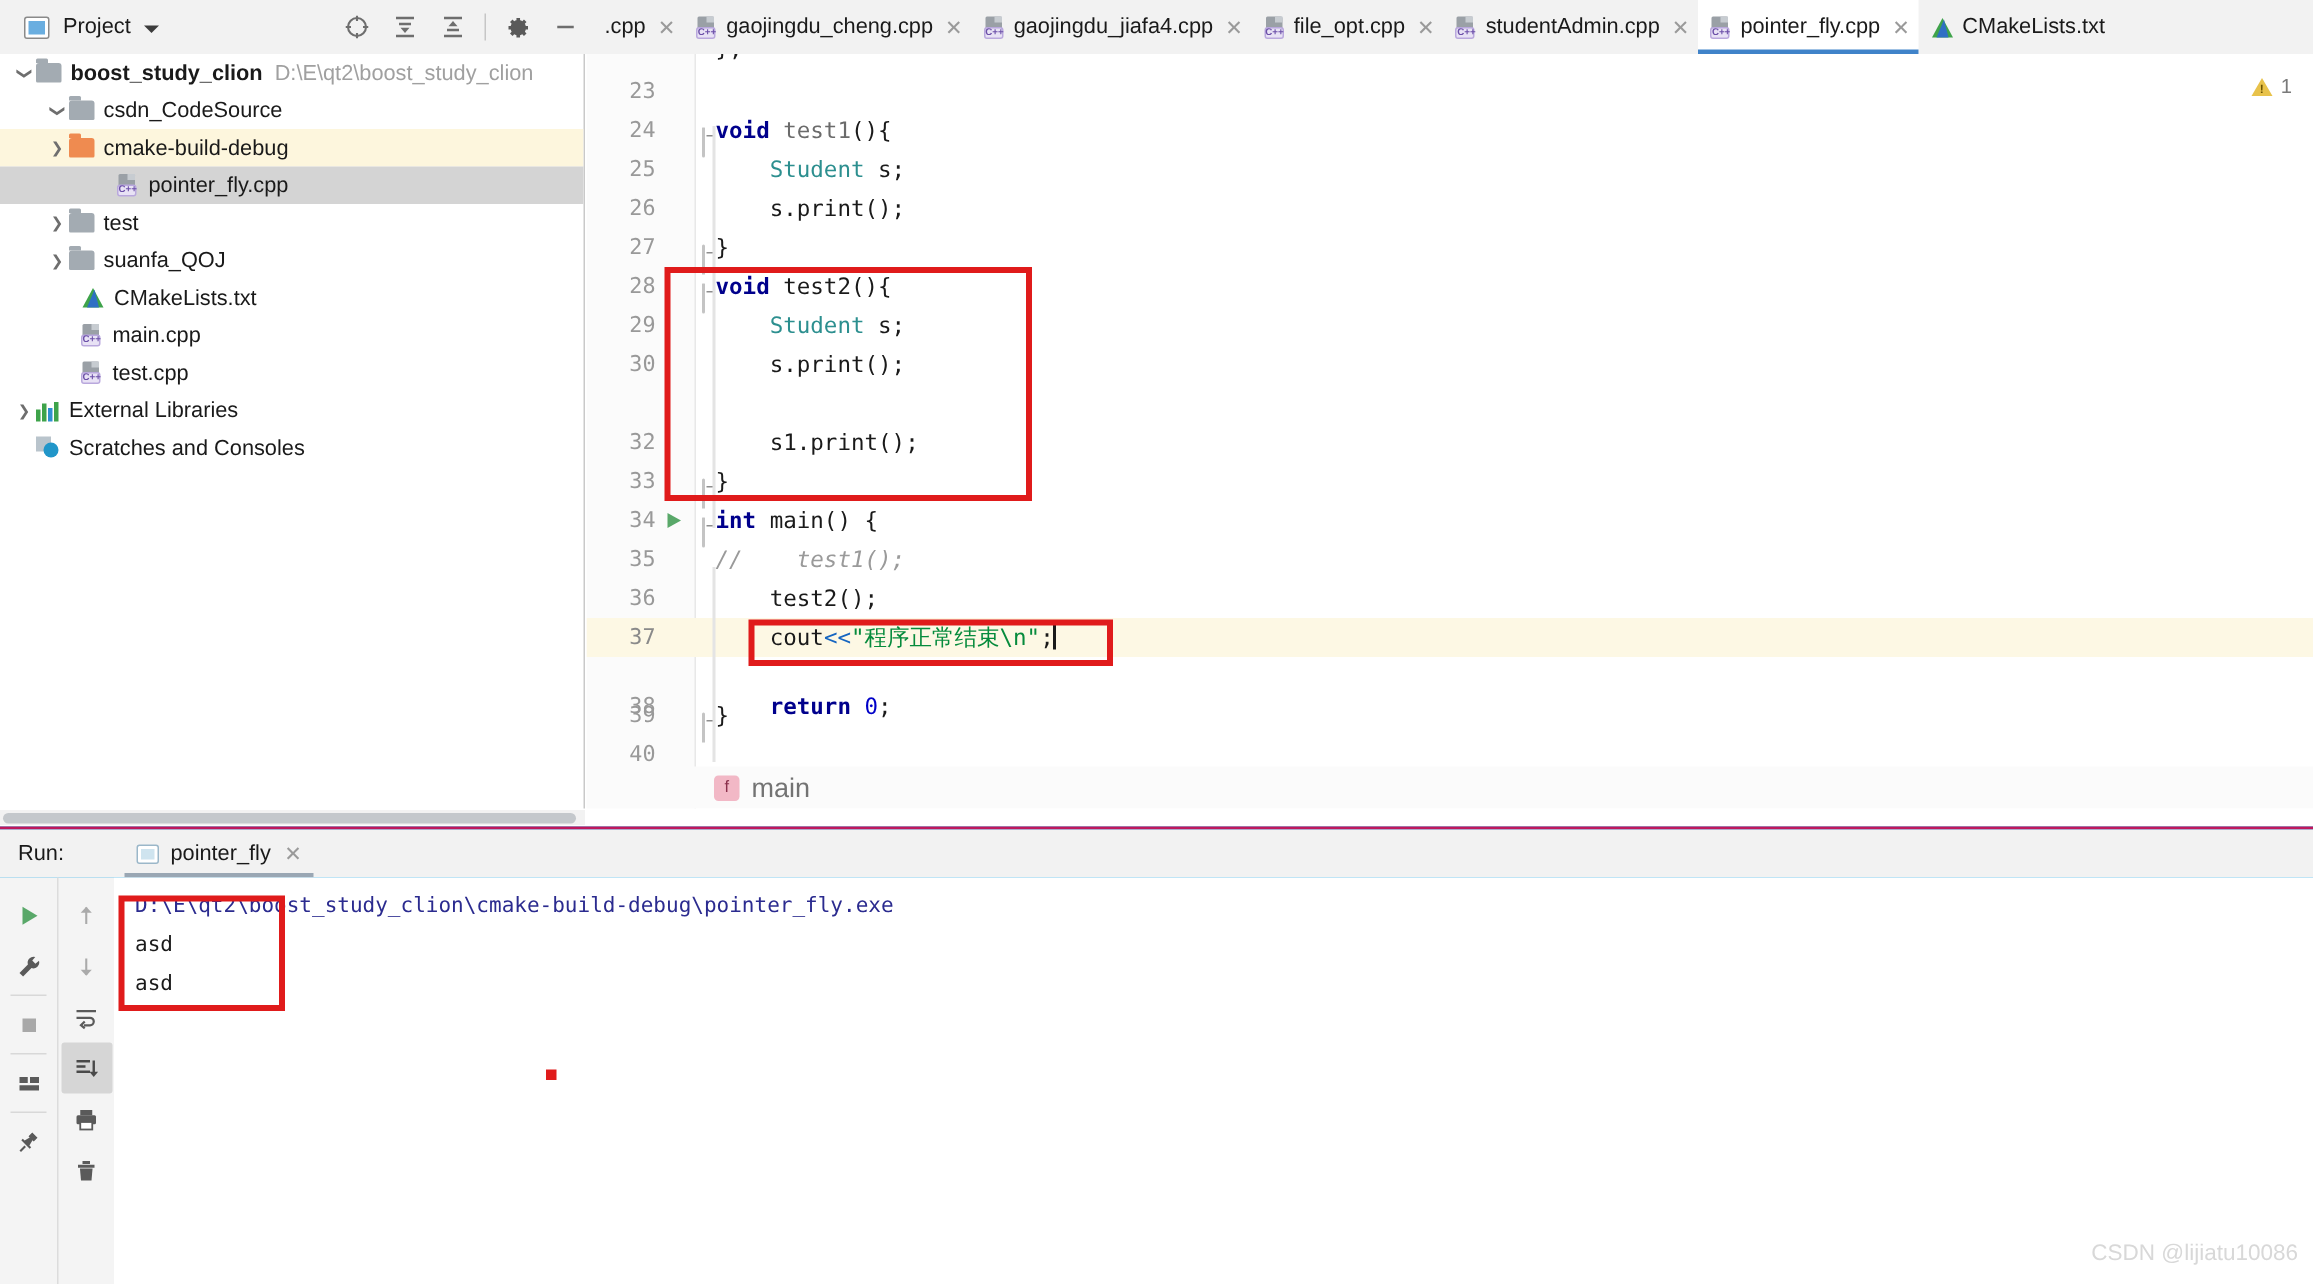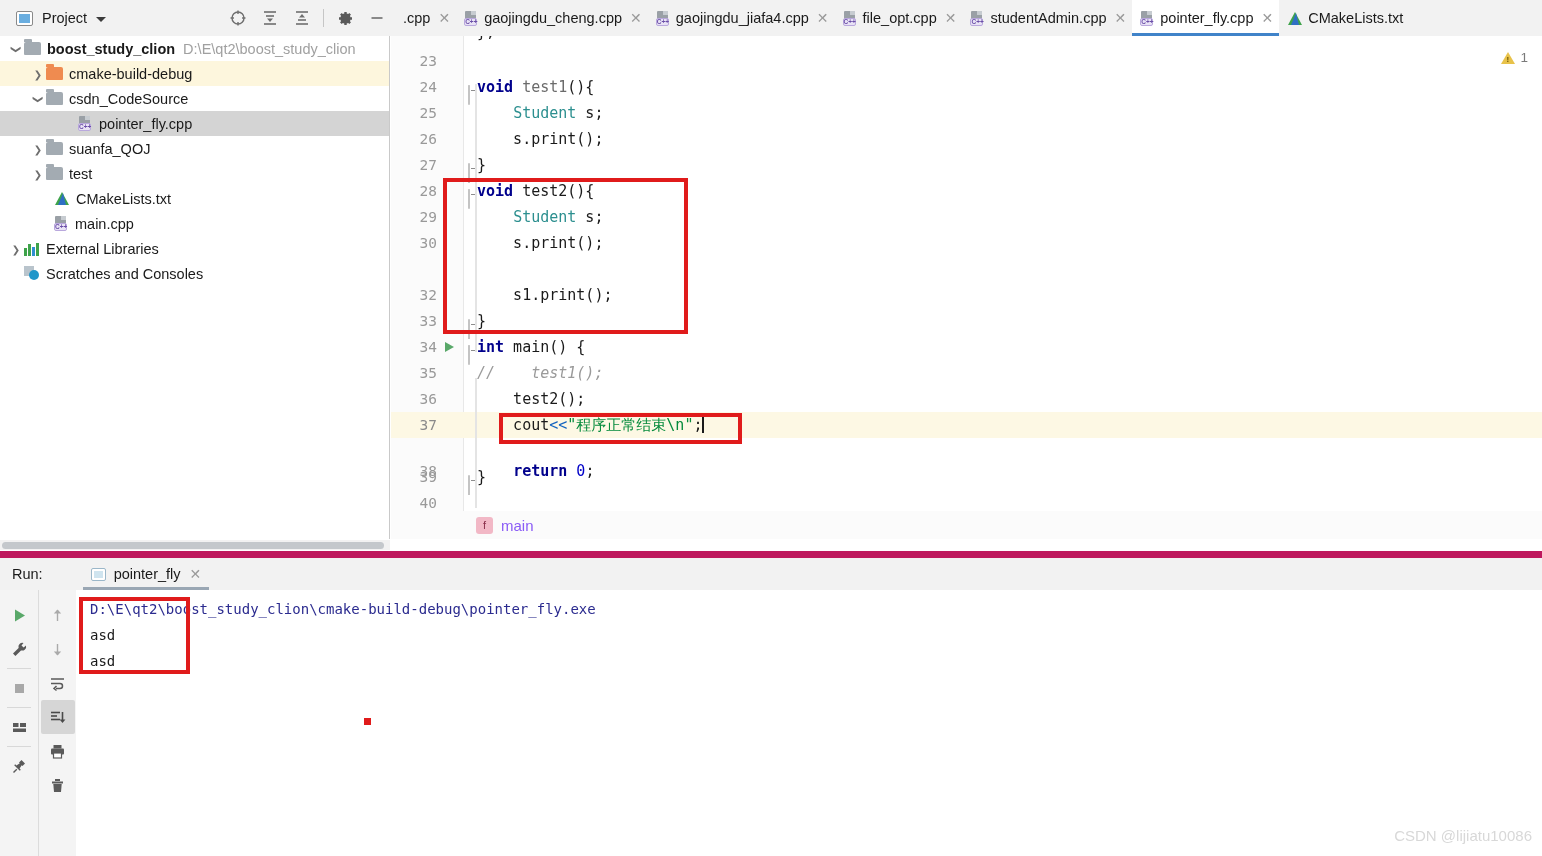--- a/index.html
+++ b/index.html
@@ -79,31 +79,31 @@
   .num0 { color:#0000c8; }
   .cmt { color:#9a9a9a; font-style:italic; }
   .str { color:#068b3c; }
   .op  { color:#1565c0; }
   .cursor { display:inline-block; width:1.5px; height:17px; background:#1a1a1a; vertical-align:-3px; }
   .warnbadge { position:absolute; right:14px; top:14px; display:flex; align-items:center; gap:5px; font-size:13.5px; color:#7a7a7a; }
   .tri { width:0;height:0; border-left:7px solid transparent; border-right:7px solid transparent; border-bottom:12px solid #e8c24a; position:relative;}
   .tri::after{ content:"!"; position:absolute; left:-2px; top:3px; font-size:8px; color:#6b5400; font-weight:bold; font-family:"Liberation Sans",sans-serif;}
   .breadcrumb { position:absolute; left:0; bottom:0; width:1151px; height:28px; background:#fbfbfb; display:flex; align-items:center; padding-left:85px; }
   .fico { width:17px; height:17px; background:#f2b8c6; color:#8a2f4b; border-radius:3px; font-size:11px; text-align:center; line-height:17px; font-family:"Liberation Sans",sans-serif; }
-  .bclbl { font-family:"Liberation Sans",sans-serif; font-size:15px; color:#8b5cf6; margin-left:8px; }
+  .bclbl { font-family:"Liberation Sans",sans-serif; font-size:18px; color:#737373; margin-left:8px; }
 
   
   .redbox { position:absolute; border:4px solid #e01b1b; pointer-events:none; }
 
   
   .hscroll { position:absolute; left:0; top:540px; width:390px; height:10px; background:#f2f2f2;}
   .hscroll .thumb{ position:absolute; left:2px; top:2px; width:382px; height:7px; background:#c4c8cc; border-radius:4px;}
 
   
-  .runpanel { position:absolute; left:0; top:551px; width:1542px; height:301px; background:#0ea5e9; border-top:7px solid #be185d; }
+  .runpanel { position:absolute; left:0; top:551px; width:1542px; height:301px; background:#0ea5e9; border-top:2px solid #be185d; }
   .runhead { position:absolute; left:0; top:0; width:1542px; height:32px; background:#f2f2f2; display:flex; align-items:center; }
   .runlabel { font-size:14.5px; color:#1a1a1a; margin-left:12px; }
   .runtab { display:flex; align-items:center; height:32px; margin-left:40px; padding:0 8px; position:relative; }
   .runtab::after{ content:""; position:absolute; left:0; right:0; bottom:0; height:3px; background:#9aa7b4; }
   .runtab .ri { width:15px; height:13px; border:1.5px solid #9bb7c9; background:#fff; border-radius:2px; position:relative;}
   .runtab .ri::after{content:"";position:absolute;left:2px;top:2px;right:2px;bottom:2px;background:#cfe4ef;}
   .runtab .rl { font-size:14.5px; color:#1a1a1a; margin-left:8px;}
   .runtab .rx { color:#9a9a9a; font-size:14px; margin-left:9px;}
   .runtools { position:absolute; left:0; top:32px; width:76px; height:273px; background:#f4f4f4; display:flex; }
   .tcol { width:38px; height:273px; display:flex; flex-direction:column; align-items:center; padding-top:8px; gap:0; }
@@ -232,67 +232,75 @@
 
   <div class="tree">
 
     <div class="trow" style="padding-left:8px">
       <span class="arrow d"></span>
       <span class="folder"></span>
       <span class="tlbl" style="font-weight:bold">boost_study_clion</span>
       <span class="tpath">D:\E\qt2\boost_study_clion</span>
     </div>
 
+    <div class="trow" style="padding-left:30px">
+      <span class="arrow d"></span>
+      <span class="folder"></span>
+      <span class="tlbl">csdn_CodeSource</span>
+    </div>
+
     <div class="trow hl" style="padding-left:30px">
       <span class="arrow r"></span>
       <span class="folder orange"></span>
       <span class="tlbl">cmake-build-debug</span>
-    </div>
-
-    <div class="trow" style="padding-left:30px">
-      <span class="arrow d"></span>
-      <span class="folder"></span>
-      <span class="tlbl">csdn_CodeSource</span>
     </div>
 
     <div class="trow sel" style="padding-left:78px">
       <span class="cppicon" style="margin-right:6px">
           <span class="sh"></span>
           <span class="sh2"></span>
           <span class="bx">C++</span>
         </span>
       <span class="tlbl">pointer_fly.cpp</span>
     </div>
 
     <div class="trow" style="padding-left:30px">
       <span class="arrow r"></span>
       <span class="folder"></span>
-      <span class="tlbl">suanfa_QOJ</span>
+      <span class="tlbl">test</span>
     </div>
 
     <div class="trow" style="padding-left:30px">
       <span class="arrow r"></span>
       <span class="folder"></span>
-      <span class="tlbl">test</span>
+      <span class="tlbl">suanfa_QOJ</span>
     </div>
 
     <div class="trow" style="padding-left:54px">
       <span class="cmakeicon" style="margin-right:6px"></span>
       <span class="tlbl">CMakeLists.txt</span>
     </div>
 
     <div class="trow" style="padding-left:54px">
       <span class="cppicon" style="margin-right:6px">
           <span class="sh"></span>
           <span class="sh2"></span>
           <span class="bx">C++</span>
         </span>
       <span class="tlbl">main.cpp</span>
     </div>
 
+    <div class="trow" style="padding-left:54px">
+      <span class="cppicon" style="margin-right:6px">
+          <span class="sh"></span>
+          <span class="sh2"></span>
+          <span class="bx">C++</span>
+        </span>
+      <span class="tlbl">test.cpp</span>
+    </div>
 
     <div class="trow" style="padding-left:8px">
       <span class="arrow r"></span>
       <span class="ext-ico">
           <i style="height:8px"></i>
           <i style="height:12px"></i>
           <i style="height:9px;background:#2f8fd0"></i>
           <i style="height:13px"></i>
         </span>
       <span class="tlbl">External Libraries</span>

